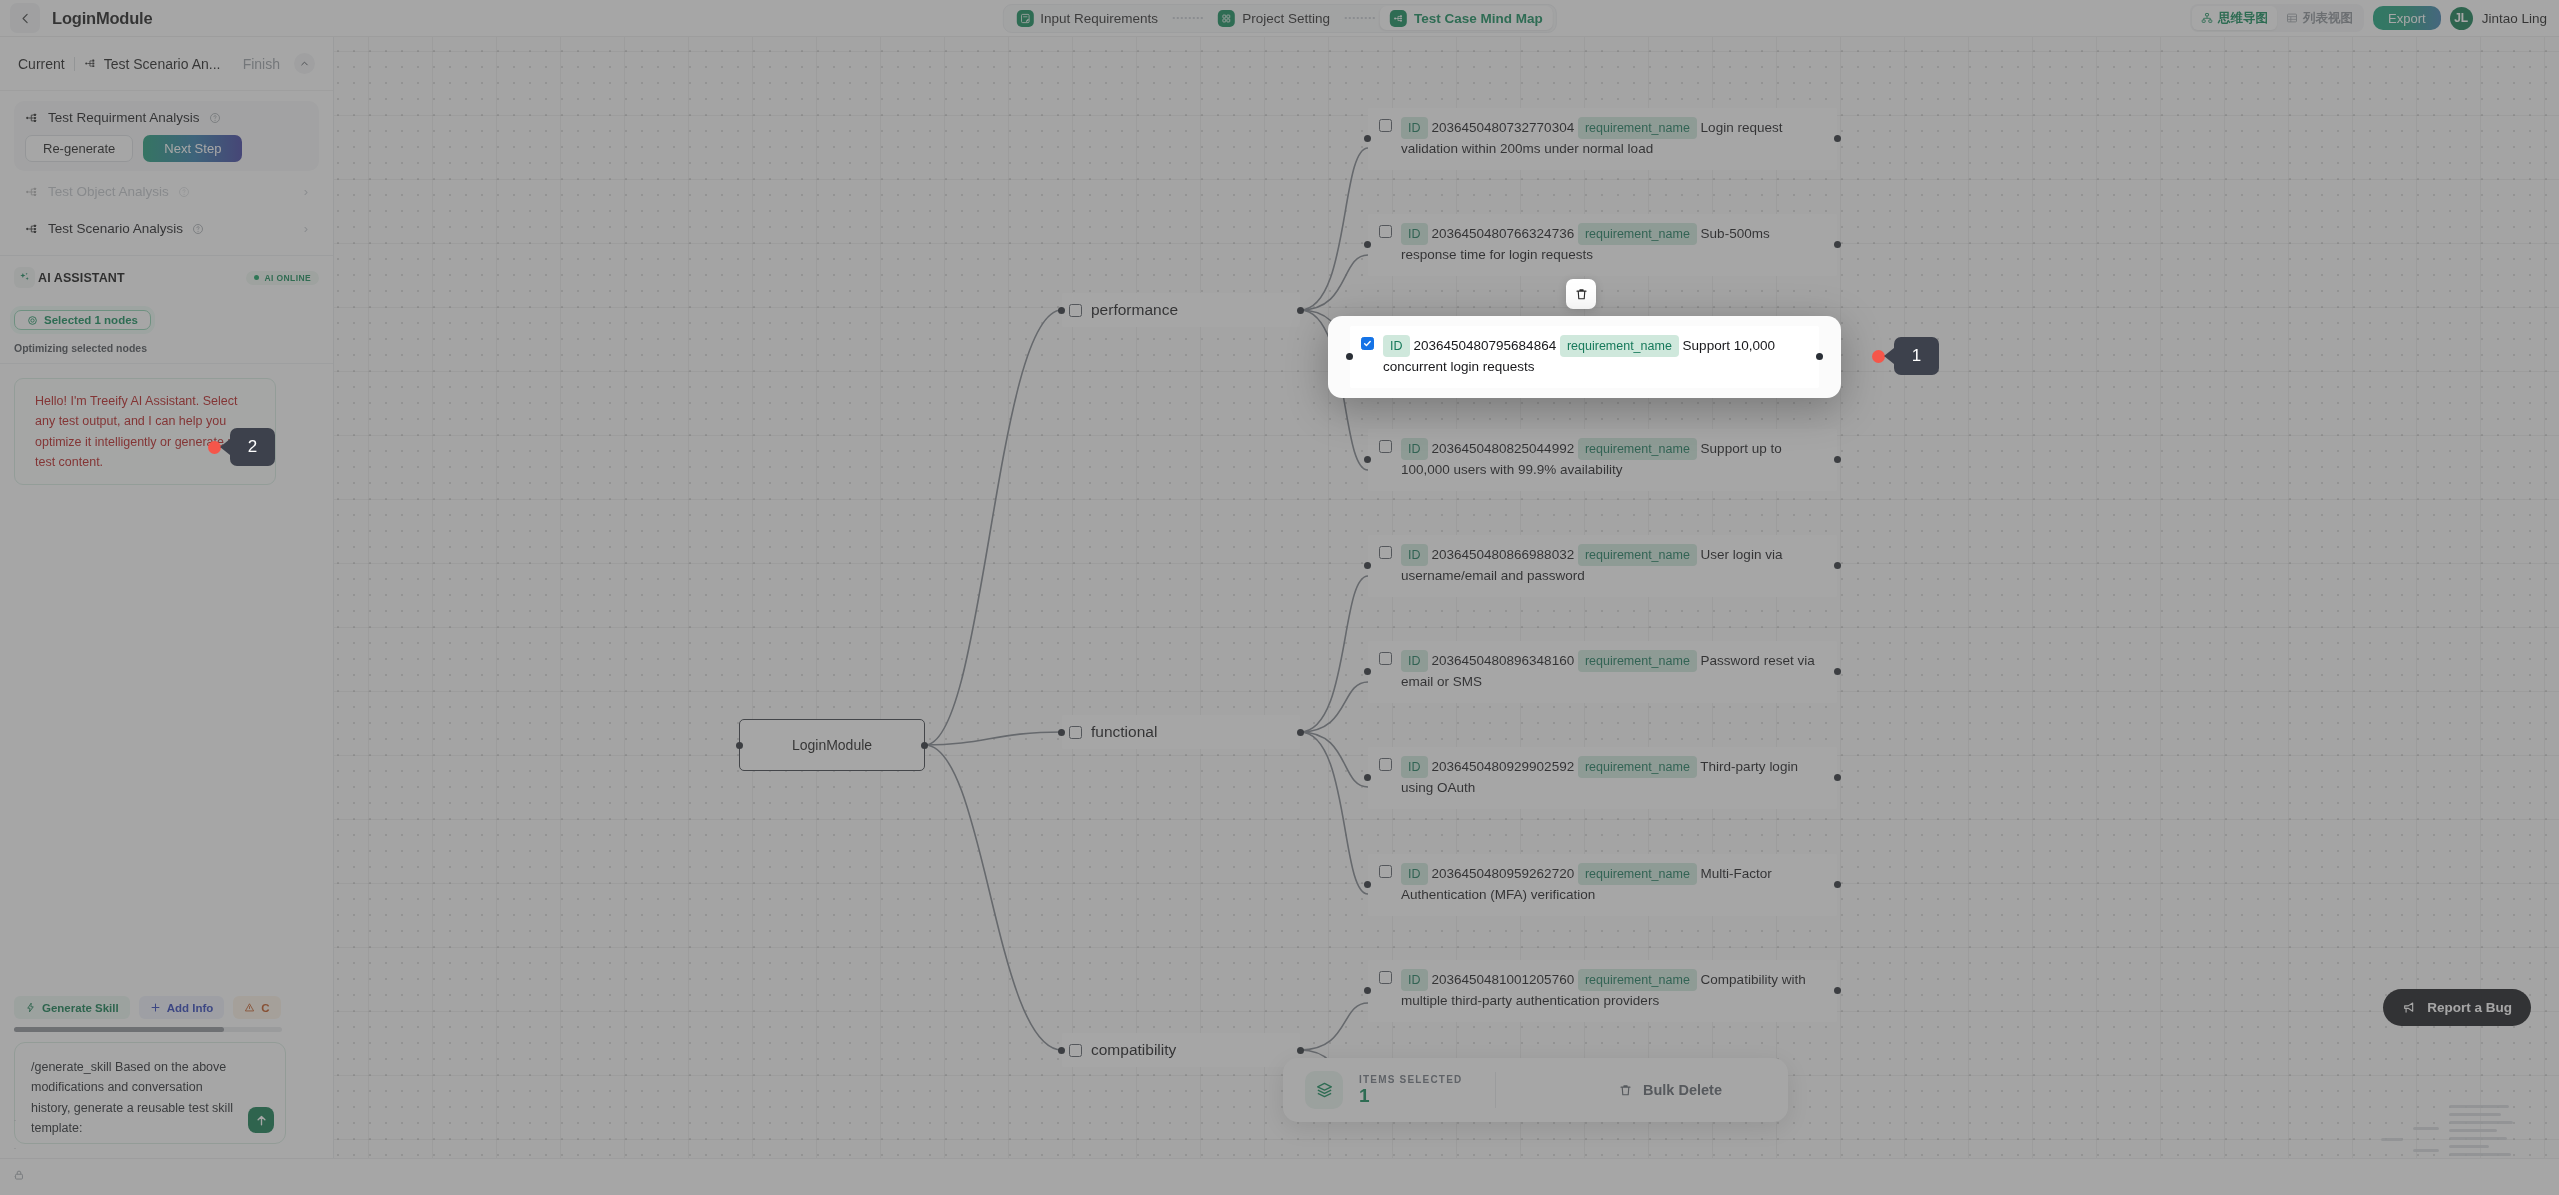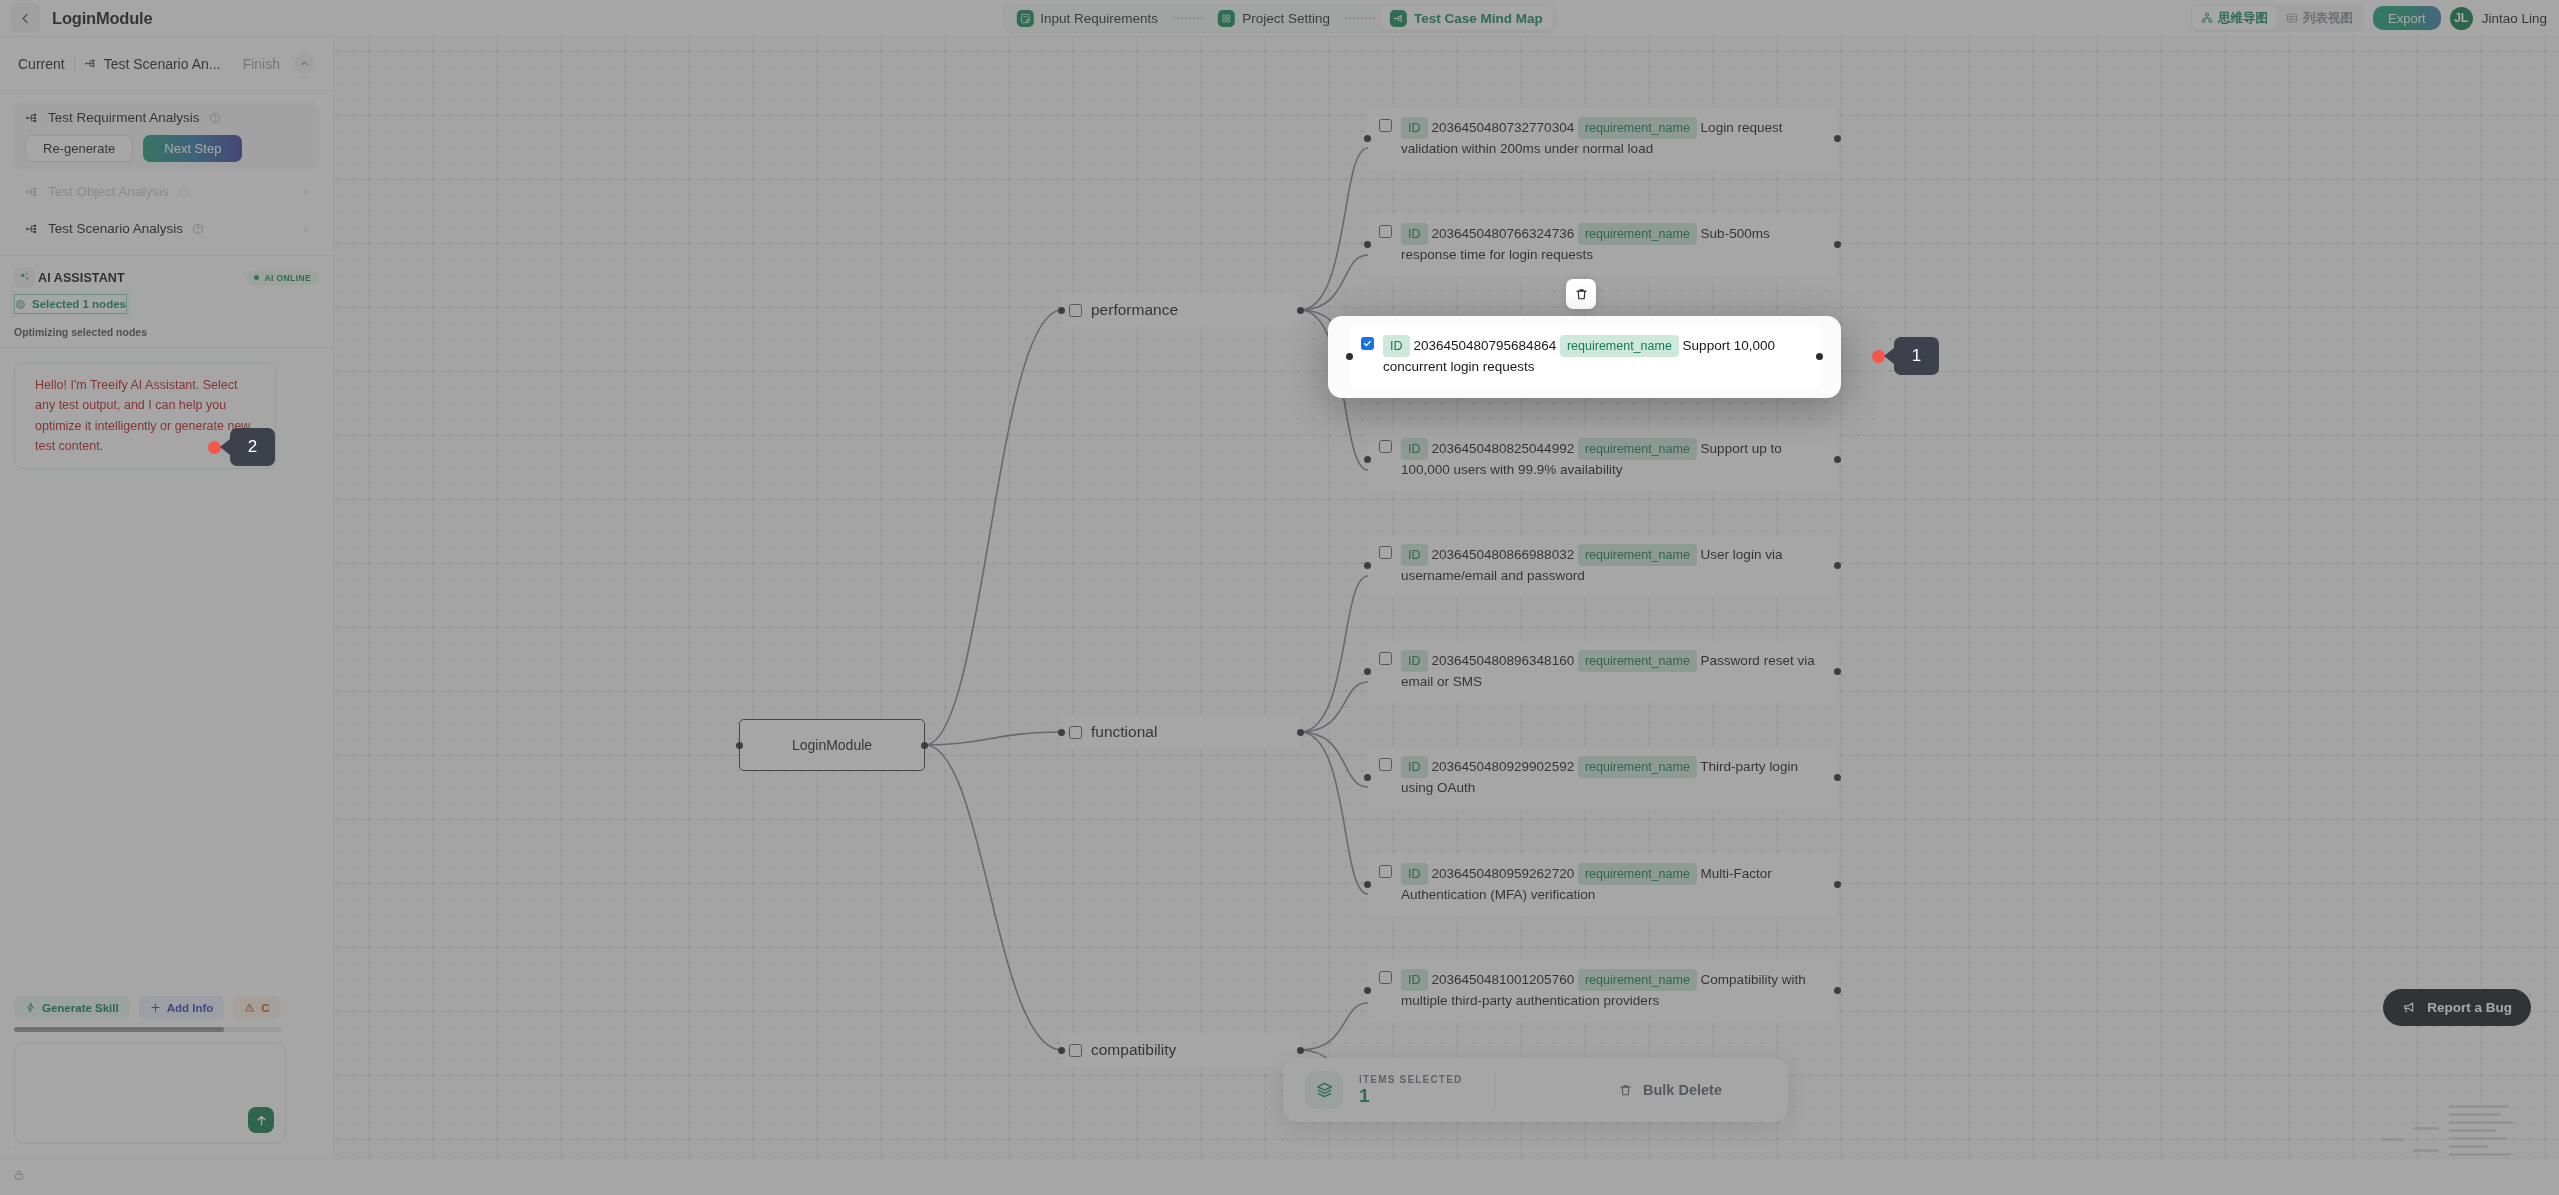--- a/index.html
+++ b/index.html
@@ -167,23 +167,24 @@
   .ai-title { font-size: 12.5px; font-weight: 700; color: #111; letter-spacing: 0.1px; }
   .ai-online {
     margin-left: auto; display: flex; align-items: center; gap: 5px;
     background: #eef7f1; border-radius: 10px; padding: 2px 8px;
     font-size: 8.5px; font-weight: 700; color: #148a56; letter-spacing: 0.4px;
   }
   .ai-dot { width: 5px; height: 5px; border-radius: 50%; background: #13a05f; }
   .selected-pill-wrap { position: relative; margin-top: 6px; }
   .selected-pill {
     display: inline-flex; align-items: center; gap: 6px;
-    background: #ffffff; border: 1.5px solid #8fd3b3; border-radius: 1px;
-    padding: 3px 0; font-size: 11.5px; font-weight: 700; color: #0f8a58;
+    background: #ffffff; border: 1.5px solid #8fd3b3; border-radius: 7px;
+    padding: 3px 12px; font-size: 11.5px; font-weight: 700; color: #0f8a58;
     box-shadow: 0 0 0 4px rgba(235,250,243,0.95);
+    margin-top: 16px;
   }
   .ai-sub { font-size: 10.5px; font-weight: 700; color: #4c5157; margin-top: 12px; }
 
   #ai-body { flex: 1 1 auto; padding: 14px; min-height: 0; }
   .ai-bubble {
     border: 1px solid #d9ece3; border-radius: 9px;
     background: #fcfefd; padding: 12px 20px;
     font-size: 12.5px; line-height: 1.62; color: #b91c1c;
     max-width: 262px;
   }
@@ -709,20 +710,21 @@
               <path d="M8 2.6l6 10.4H2z" fill="none" stroke="#c0531b" stroke-width="1.25" stroke-linejoin="round"></path>
               <path d="M8 6.6v3" stroke="#c0531b" stroke-width="1.2" stroke-linecap="round"></path>
             </svg>
           <span>C</span>
         </span>
       </div>
       <div class="chip-scroll">
           <i></i>
         </div>
       <div class="composer">
+        <div class="composer-text">/generate_skill Based on the above modifications and conversation history, generate a reusable test skill template:</div>
         <div class="send-btn">
           <svg width="15" height="15" viewBox="0 0 16 16">
               <path d="M8 12.6V3.8M4.4 7.3L8 3.7l3.6 3.6" fill="none" stroke="#fff" stroke-width="1.45" stroke-linecap="round" stroke-linejoin="round"></path>
             </svg>
         </div>
       </div>
     </div>
   </div>
 </div>
 

